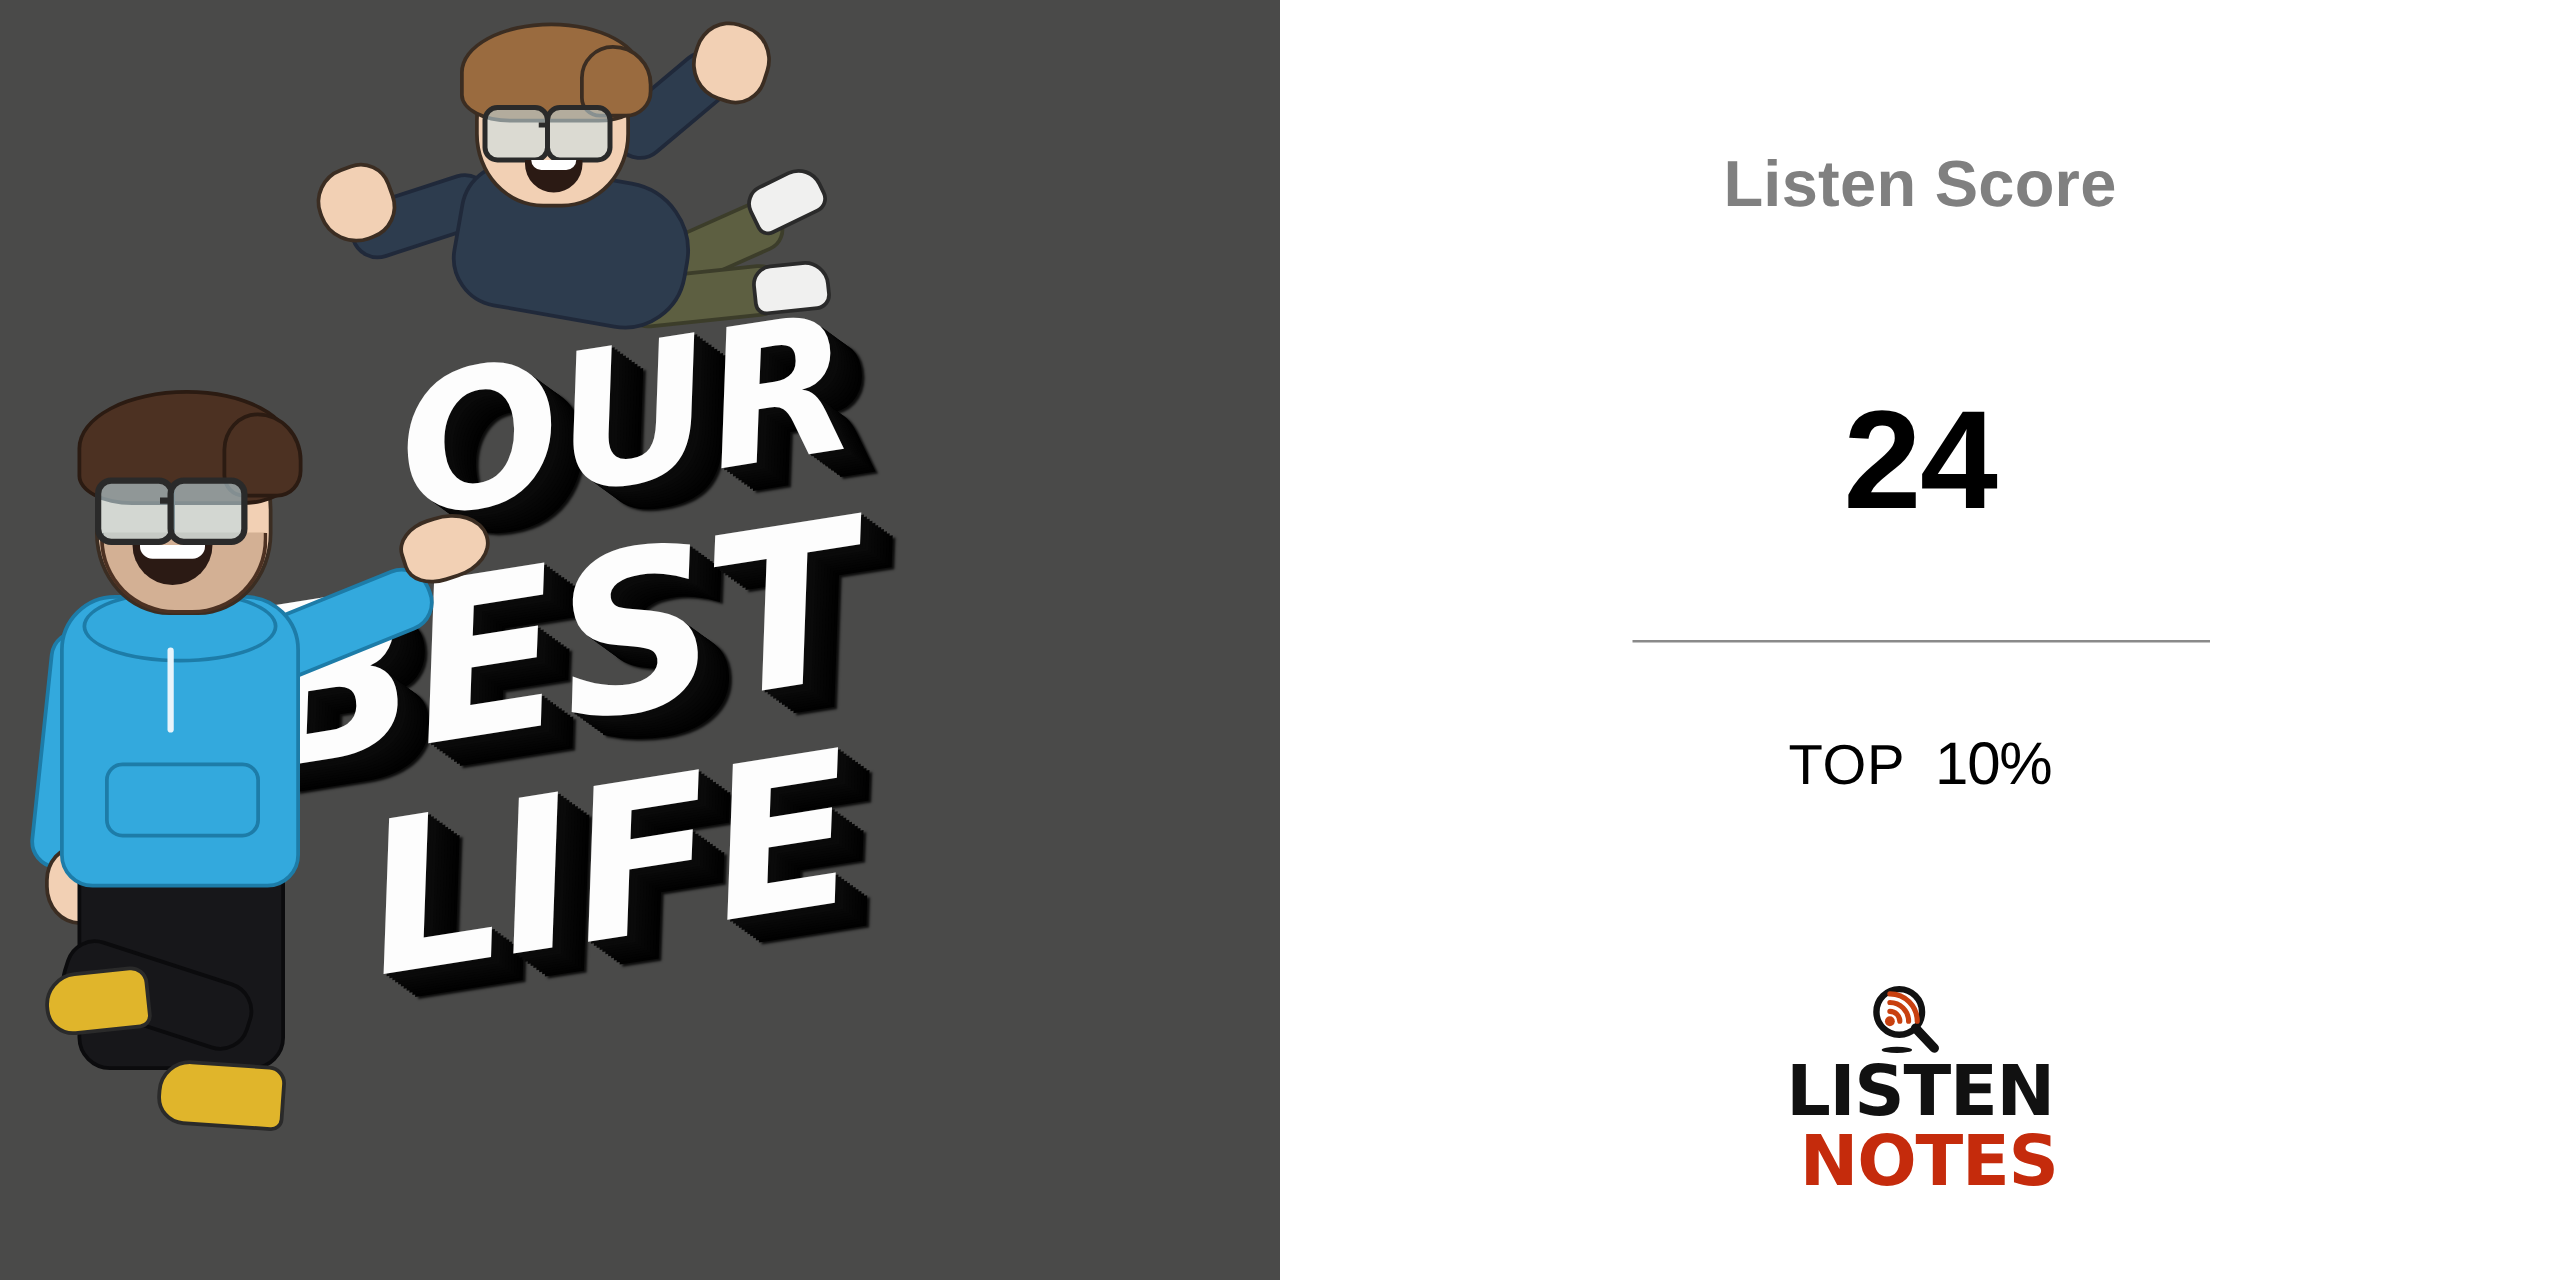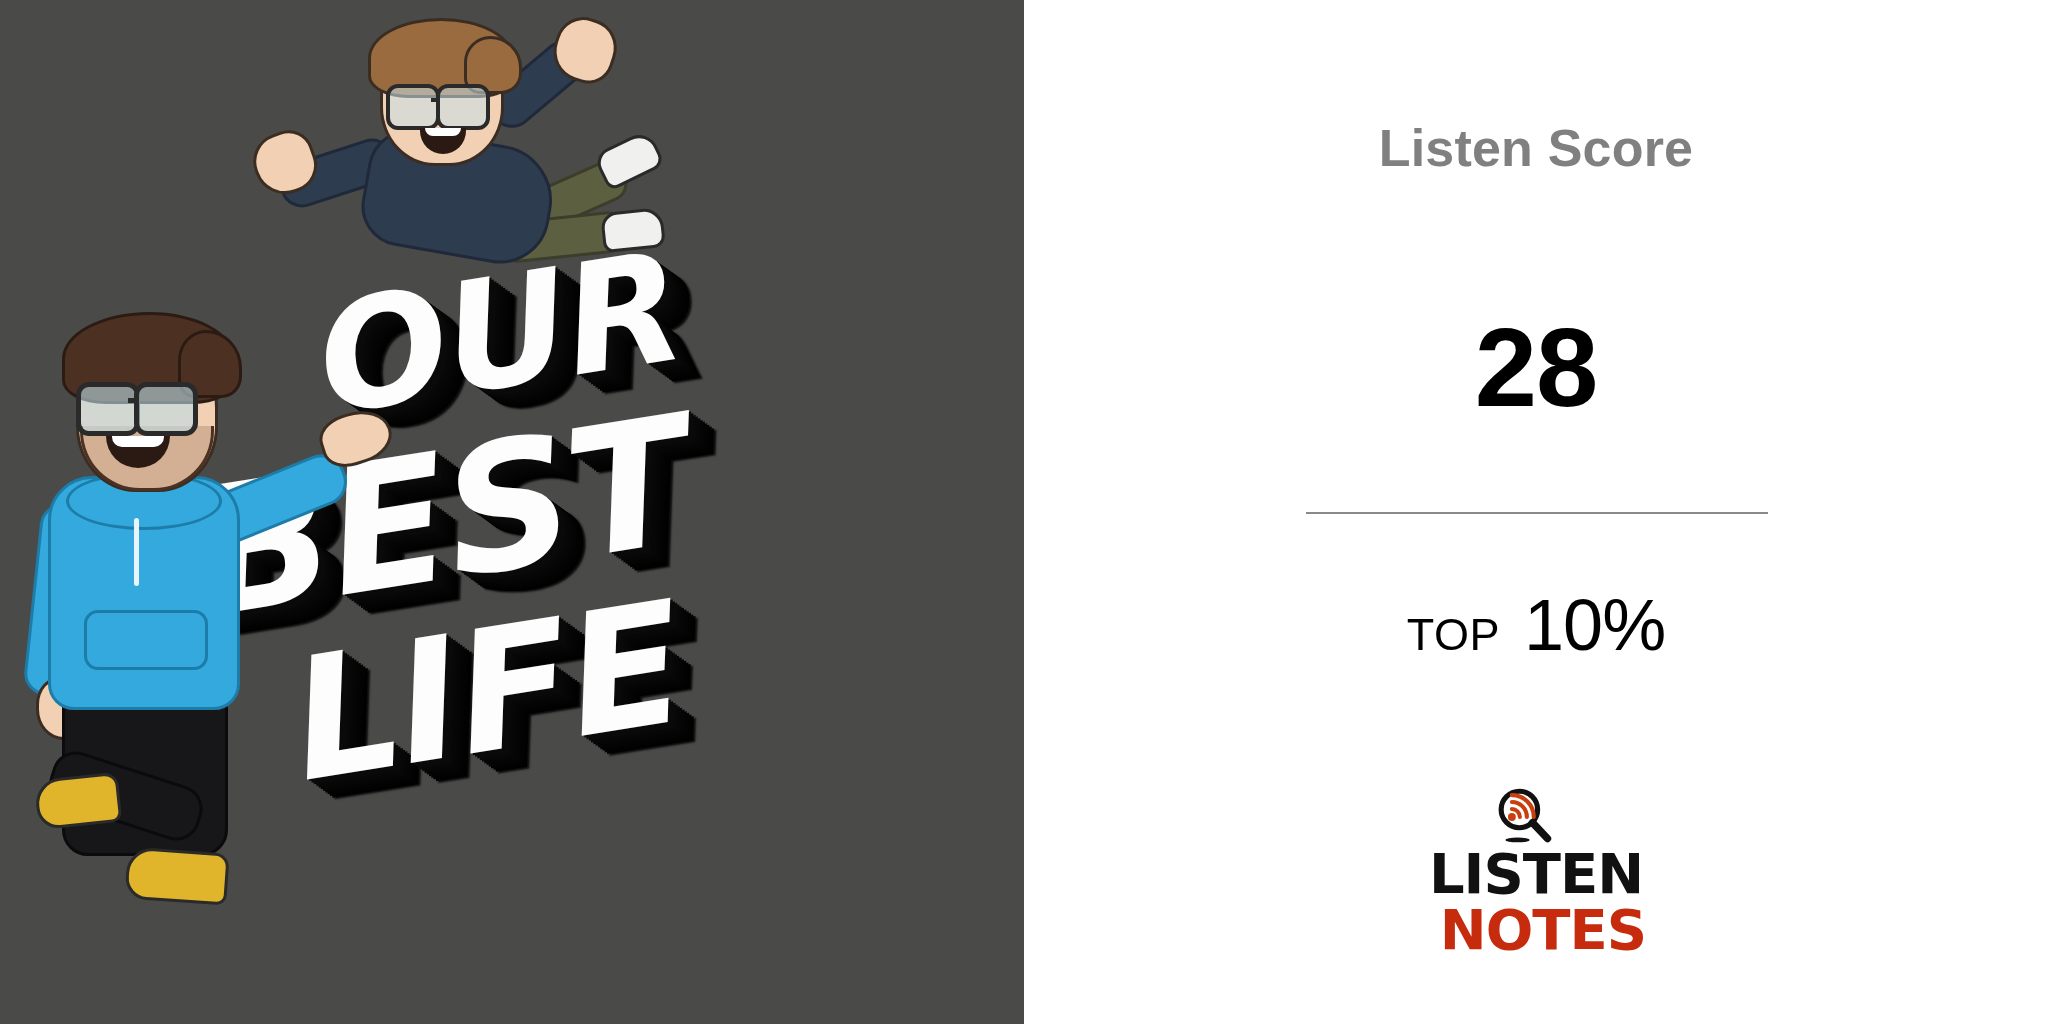--- a/index.html
+++ b/index.html
@@ -294,21 +294,21 @@
     align-items: baseline;
     justify-content: center;
   }
   .rank-label {
     font-size: 45px;
     font-weight: normal;
     color: #000000;
     letter-spacing: .5px;
   }
   .rank-value {
-    font-size: 72px;
+    font-size: 48px;
     font-weight: normal;
     color: #000000;
     margin-left: 24px;
     letter-spacing: -1px;
   }
 
   .brand {
     position: absolute;
     left: 0; right: 0; top: 788px;
     display: flex;
@@ -390,21 +390,21 @@
         <div class="mouth"></div>
       </div>
 
     </div>
   </div>
 
   <div class="score-panel">
 
     <div class="score-title">Listen Score</div>
 
-    <div class="score-value">28</div>
+    <div class="score-value">24</div>
 
     <div class="score-divider"></div>
 
     <div class="rank-row">
       <span class="rank-label">TOP</span>
       <span class="rank-value">10%</span>
     </div>
 
     <div class="brand">
       <svg class="brand-icon" viewBox="0 0 58 62">

